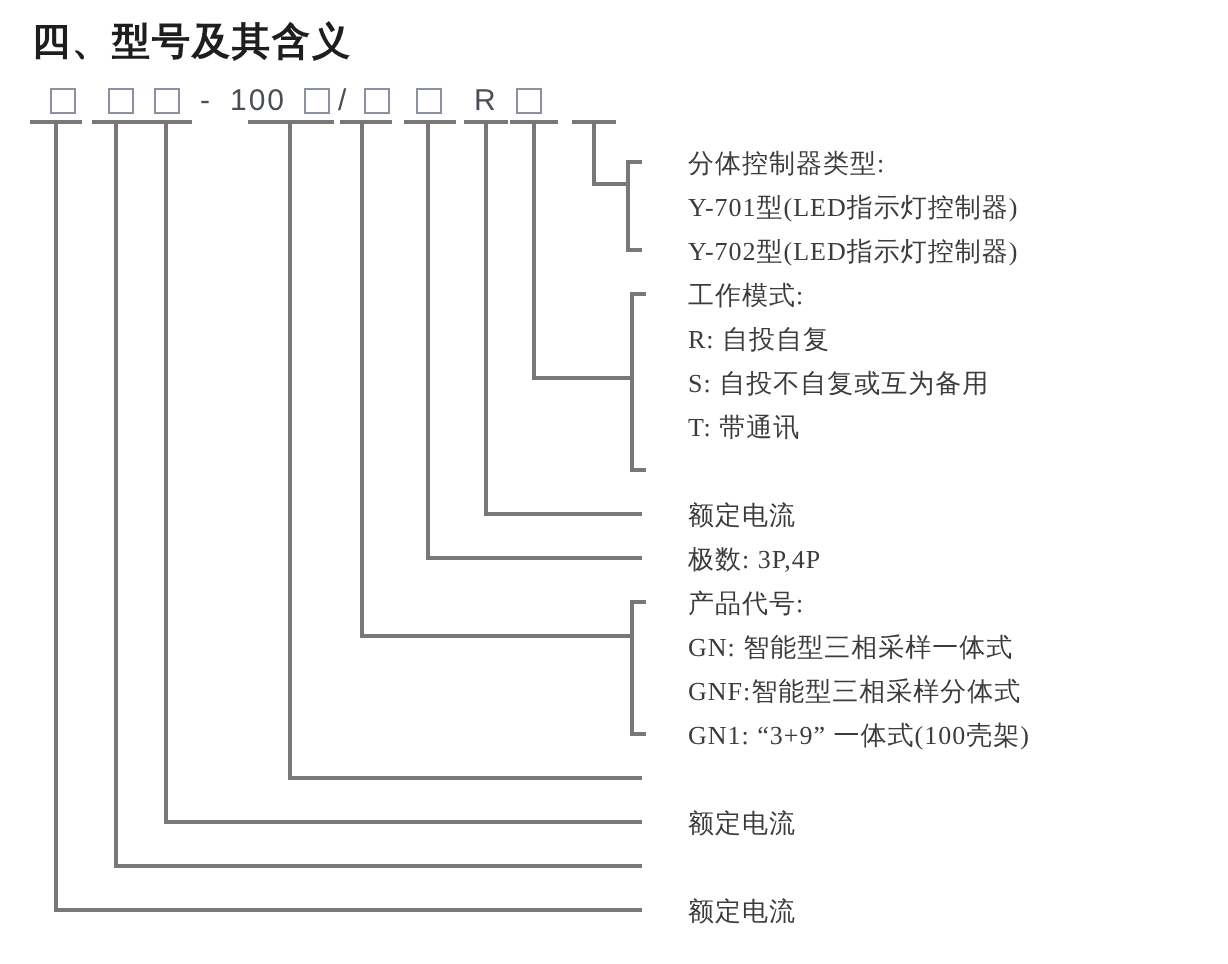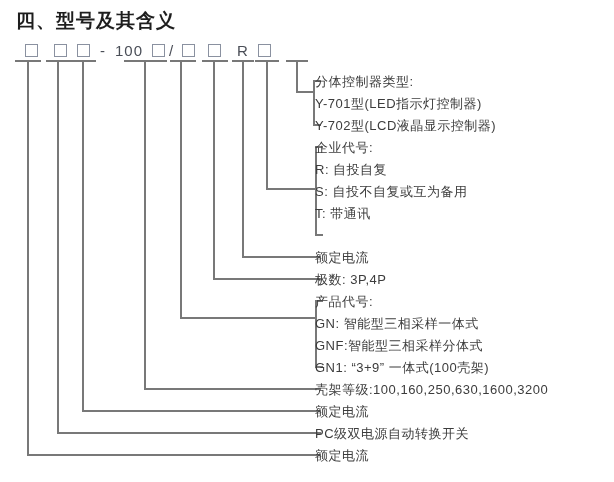--- a/index.html
+++ b/index.html
@@ -17,22 +17,22 @@
   .pbox{
     position:absolute;top:44px;width:11px;height:11px;
     border:1.5px solid #8a91a0;background:#fff;box-sizing:content-box;
   }
   .code-text{
     position:absolute;top:42px;font-size:15px;color:#4a4e57;letter-spacing:1px;
   }
   .hl{position:absolute;height:2px;background:#787878;}
   .vl{position:absolute;width:2px;background:#787878;}
   .lbl{
-    position:absolute;left:315px;font-size:13px;color:#3c3c3c;
-    white-space:nowrap;letter-spacing:0.5px;
+    position:absolute;left:344px;font-size:13px;color:#3c3c3c;
+    white-space:nowrap;letter-spacing:0.5px;font-family:Liberation Serif, serif;
   }
 </style>
 </head>
 <body>
 
 <div class="page">
 
   <div class="title">四、型号及其含义</div>
 
   <div class="pbox" style="left:25px"></div>
@@ -88,33 +88,31 @@
   <div class="hl" style="left:315px;top:234px;width:8px"></div>
 
   <div class="vl" style="left:296px;top:62px;height:31px"></div>
   <div class="hl" style="left:296px;top:91px;width:19px"></div>
   <div class="vl" style="left:313px;top:80px;height:46px"></div>
   <div class="hl" style="left:313px;top:80px;width:8px"></div>
   <div class="hl" style="left:313px;top:124px;width:8px"></div>
 
   <div class="lbl" style="top:73px">分体控制器类型:</div>
   <div class="lbl" style="top:95px">Y-701型(LED指示灯控制器)</div>
-  <div class="lbl" style="top:117px">Y-702型(LCD液晶显示控制器)</div>
+  <div class="lbl" style="top:117px">Y-702型(LED指示灯控制器)</div>
 
-  <div class="lbl" style="top:139px">企业代号:</div>
+  <div class="lbl" style="top:139px">工作模式:</div>
   <div class="lbl" style="top:183px">S: 自投不自复或互为备用</div>
   <div class="lbl" style="top:161px">R: 自投自复</div>
   <div class="lbl" style="top:205px">T: 带通讯</div>
 
   <div class="lbl" style="top:249px">额定电流</div>
   <div class="lbl" style="top:271px">极数: 3P,4P</div>
 
   <div class="lbl" style="top:293px">产品代号:</div>
   <div class="lbl" style="top:315px">GN: 智能型三相采样一体式</div>
   <div class="lbl" style="top:337px">GNF:智能型三相采样分体式</div>
   <div class="lbl" style="top:359px">GN1: “3+9” 一体式(100壳架)</div>
 
-  <div class="lbl" style="top:381px">壳架等级:100,160,250,630,1600,3200</div>
   <div class="lbl" style="top:403px">额定电流</div>
-  <div class="lbl" style="top:425px">PC级双电源自动转换开关</div>
   <div class="lbl" style="top:447px">额定电流</div>
 
 </div>
 
 </body></html>

